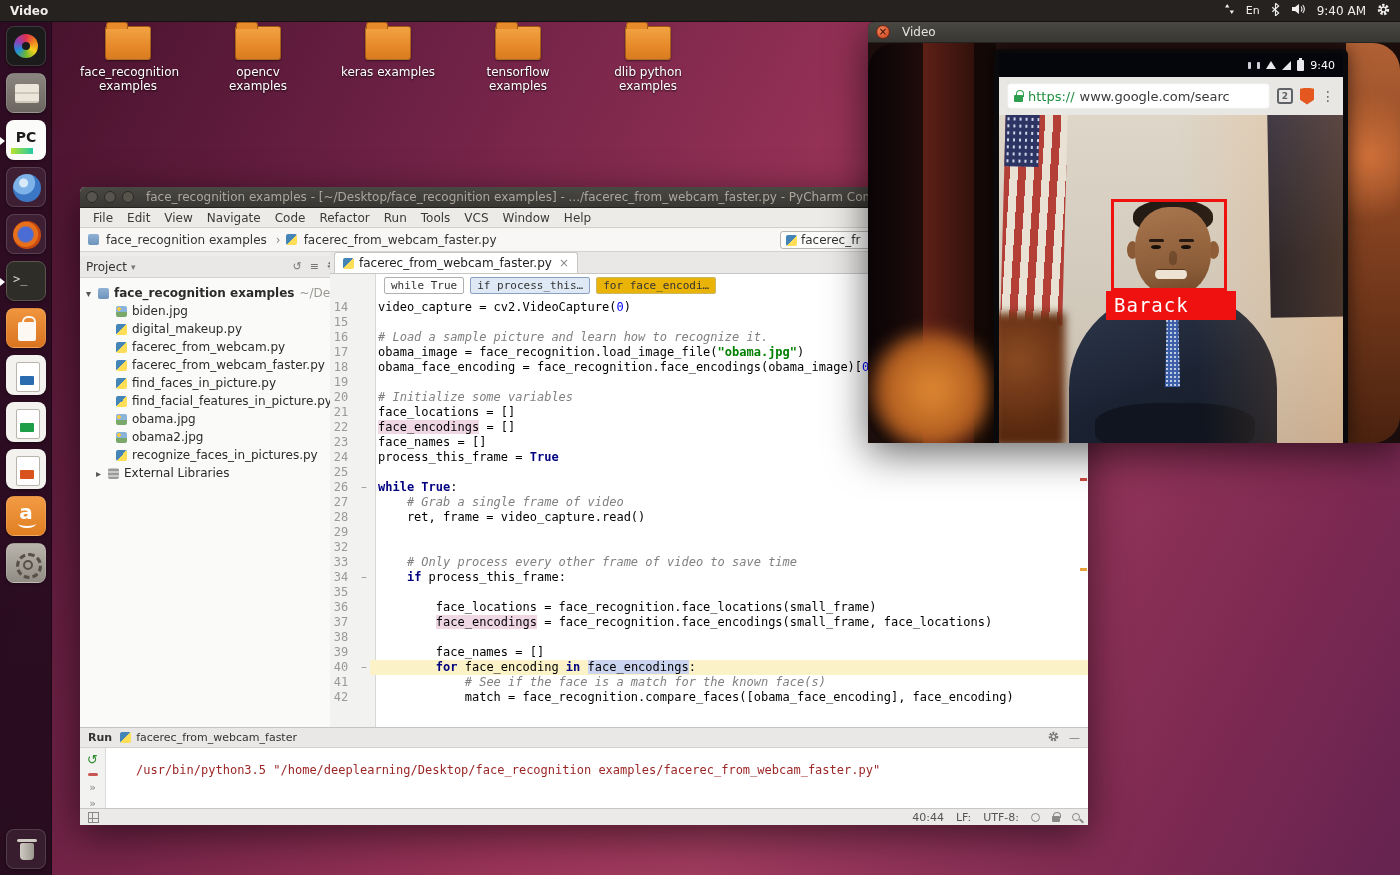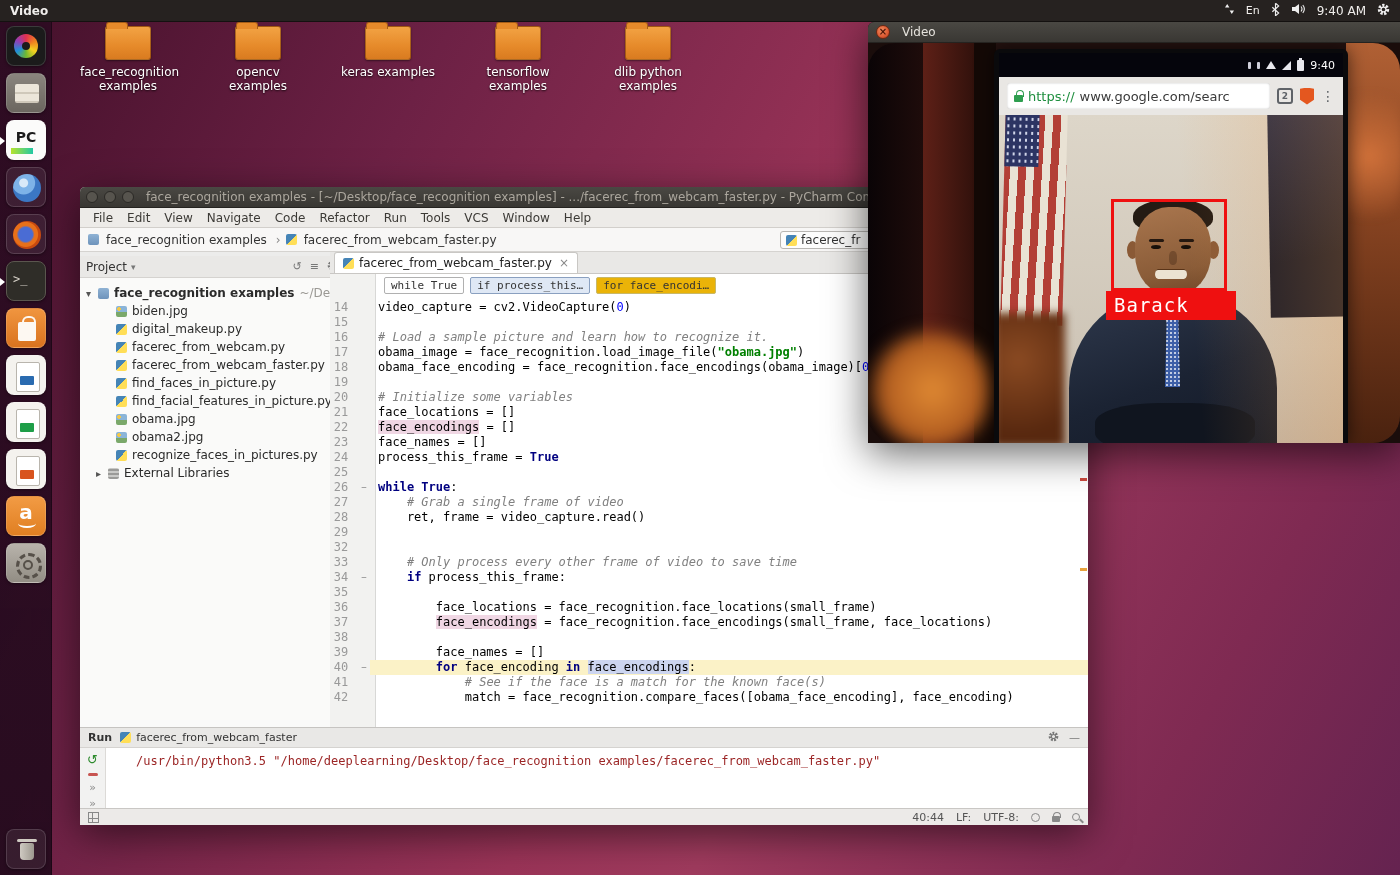--- a/index.html
+++ b/index.html
@@ -150,21 +150,21 @@
   .pc-run { position:absolute; left:0; top:540px; right:0; height:81px; background:#fff; border-top:1px solid #c6c4c1; }
   .run-header { height:20px; background:#e9e8e6; border-bottom:1px solid #d5d3d0; display:flex; align-items:center;
     font-size:11px; color:#333; padding:0 8px; gap:8px; }
   .run-header .hdr-icons { margin-left:auto; display:flex; gap:10px; color:#777; align-items:center; }
   .run-tab { display:flex; align-items:center; gap:5px; }
   .run-toolbar { position:absolute; left:0; top:20px; bottom:0; width:26px; background:#f2f2f1; border-right:1px solid #dcdad7;
     display:flex; flex-direction:column; align-items:center; padding-top:6px; gap:7px; }
   .ic-rerun { color:#2e8b2e; font-size:13px; line-height:12px; }
   .ic-stop { width:10px; height:10px; background:#c75450; border-radius:2px; }
   .ic-more { color:#888; font-size:11px; line-height:9px; }
-  .console { position:absolute; left:26px; top:20px; right:0; bottom:0; background:#fff; padding:6px 10px 0 30px;
+  .console { position:absolute; left:26px; top:20px; right:0; bottom:0; background:#fff; padding:15px 10px 0 30px;
     font-family:"DejaVu Sans Mono",monospace; font-size:12px; color:#9c2626; white-space:nowrap; overflow:hidden; }
 
   .pc-status { position:absolute; left:0; top:621px; right:0; height:17px; background:#eceae8; border-top:1px solid #c9c7c4;
     display:flex; align-items:center; font-size:11px; color:#555; padding:0 8px; }
   .sb-grid { width:11px; height:11px; border:1px solid #888;
     background:linear-gradient(90deg,transparent 3px,#888 3px 4px,transparent 4px),
                linear-gradient(0deg,transparent 3px,#888 3px 4px,transparent 4px); }
   .sb-right { margin-left:auto; display:flex; align-items:center; gap:12px; }
   .sb-circle { width:9px; height:9px; border:1.5px solid #888; border-radius:50%; }
   .sb-lock { position:relative; width:8px; height:6px; background:#888; border-radius:1px; margin-top:4px; }

